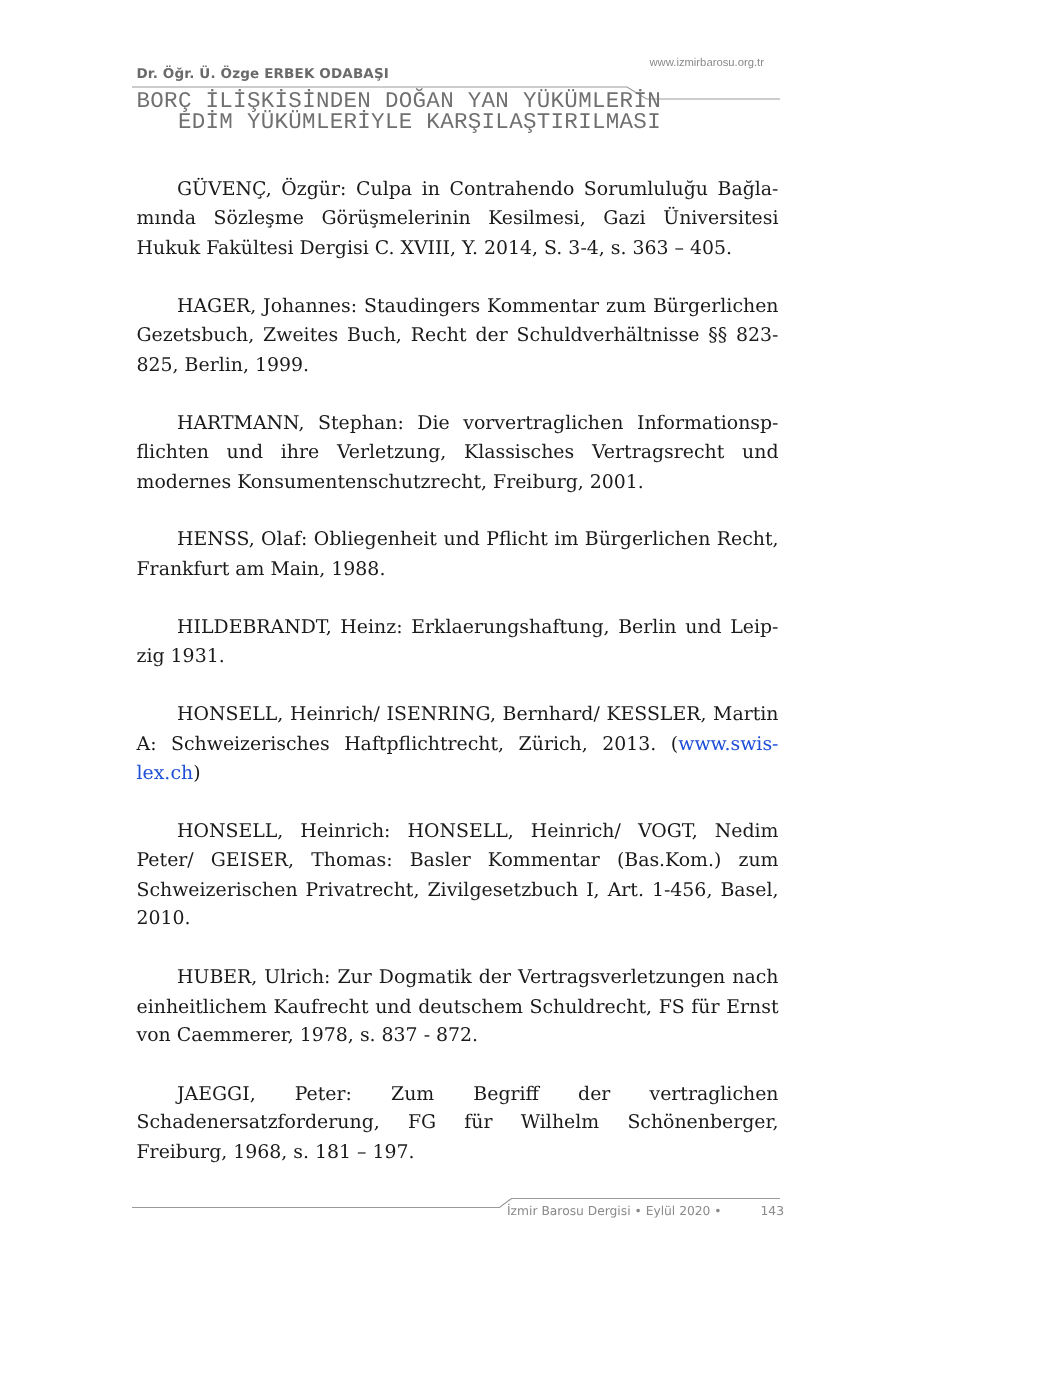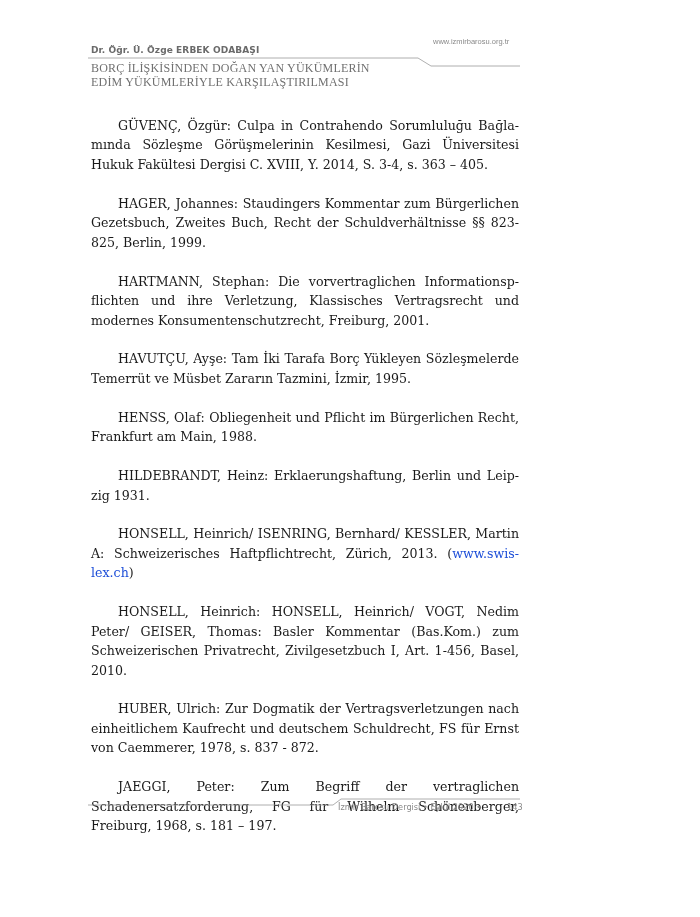--- a/index.html
+++ b/index.html
@@ -1,21 +1,21 @@
 <!DOCTYPE html>
 <html><head>
   <meta charset="utf-8">
   <style>
     html, body { margin: 0; padding: 0; background: #ffffff; }
     body { width: 700px; height: 917px; position: relative; overflow: hidden; }
     .page { position: absolute; left: 0; top: 0; width: 571px; height: 917px; background: #ffffff; }
 
     
     .hdr-author { position: absolute; left: 91px; top: 45px; font-family: "DejaVu Sans", sans-serif; font-size: 9px; font-weight: bold; color: #6a6a6a; letter-spacing: 0.1px; }
-    .hdr-title { position: absolute; left: 91px; top: 61px; font-family: Liberation Serif, serif; font-size: 12px; color: #707070; line-height: 14px; letter-spacing: 0.2px; }
+    .hdr-title { position: absolute; left: 91px; top: 61px; font-family: Liberation Mono, monospace; font-size: 15px; color: #707070; line-height: 14px; letter-spacing: 0.2px; text-align: right; }
     .hdr-url { position: absolute; left: 433px; top: 37px; font-family: Liberation Sans, sans-serif; font-size: 7.5px; color: #8a8a8a; }
     .hdr-line { position: absolute; left: 0; top: 0; }
 
     
     .content { position: absolute; left: 91px; top: 116px; width: 428px; font-family: "DejaVu Serif", serif; font-size: 12.6px; line-height: 19.45px; color: #1a1a1a; }
     .entry { margin: 0 0 19.45px 0; text-indent: 27px; text-align: justify; hyphens: manual; }
     .entry .author { font-weight: normal; }
     .entry a { color: #1d4ed8; }
 
     
@@ -35,21 +35,20 @@
   <div class="hdr-url">www.izmirbarosu.org.tr</div>
   <div class="hdr-title">
     <div>BORÇ İLİŞKİSİNDEN DOĞAN YAN YÜKÜMLERİN</div>
     <div>EDİM YÜKÜMLERİYLE KARŞILAŞTIRILMASI</div>
   </div>
 
   <div class="content">
     <p class="entry"><span class="author">GÜVENÇ, Özgür:</span><span> Culpa in Contrahendo Sorumluluğu Bağla­mında Sözleşme Görüşmelerinin Kesilmesi, Gazi Üniversitesi Hukuk Fakültesi Dergisi C. XVIII, Y. 2014, S. 3-4, s. 363 – 405.</span></p>
     <p class="entry"><span class="author">HAGER, Johannes:</span><span> Staudingers Kommentar zum Bürgerlichen Gezetsbuch, Zweites Buch, Recht der Schuldverhältnisse §§ 823-825, Berlin, 1999.</span></p>
     <p class="entry"><span class="author">HARTMANN, Stephan:</span><span> Die vorvertraglichen Informationsp­flichten und ihre Verletzung, Klassisches Vertragsrecht und modernes Konsumentenschutzrecht, Freiburg, 2001.</span></p>
-    <p class="entry"><span class="author">HAVUTÇU, Ayşe:</span><span> Tam İki Tarafa Borç Yükleyen Sözleşmelerde Temerrüt ve Müsbet Zararın Tazmini, İzmir, 1995.</span></p>
     <p class="entry"><span class="author">HENSS, Olaf:</span><span> Obliegenheit und Pflicht im Bürgerlichen Recht, Frankfurt am Main, 1988.</span></p>
     <p class="entry"><span class="author">HILDEBRANDT, Heinz:</span><span> Erklaerungshaftung, Berlin und Leip­zig 1931.</span></p>
     <p class="entry"><span class="author">HONSELL, Heinrich/ ISENRING, Bernhard/ KESSLER, Martin A:</span><span> Schweizerisches Haftpflichtrecht, Zürich, 2013. (</span><a>www.swis­lex.ch</a><span>)</span></p>
     <p class="entry"><span class="author">HONSELL, Heinrich: HONSELL, Heinrich/ VOGT, Ne­dim Peter/ GEISER, Thomas:</span><span> Basler Kommentar (Bas.Kom.) zum Schweizerischen Privatrecht, Zivilgesetzbuch I, Art. 1-456, Basel, 2010.</span></p>
     <p class="entry"><span class="author">HUBER, Ulrich:</span><span> Zur Dogmatik der Vertragsverletzungen nach einheitlichem Kaufrecht und deutschem Schuldrecht, FS für Ernst von Caemmerer, 1978, s. 837 - 872.</span></p>
     <p class="entry"><span class="author">JAEGGI, Peter:</span><span> Zum Begriff der vertraglichen Schadenersatzfor­derung, FG für Wilhelm Schönenberger, Freiburg, 1968, s. 181 – 197.</span></p>
   </div>
 
   <svg class="ftr-line" width="700" height="917">
     <polyline points="88,805 333,805 341,799 520,799" fill="none" stroke="#9a9a9a" stroke-width="0.8"></polyline>

